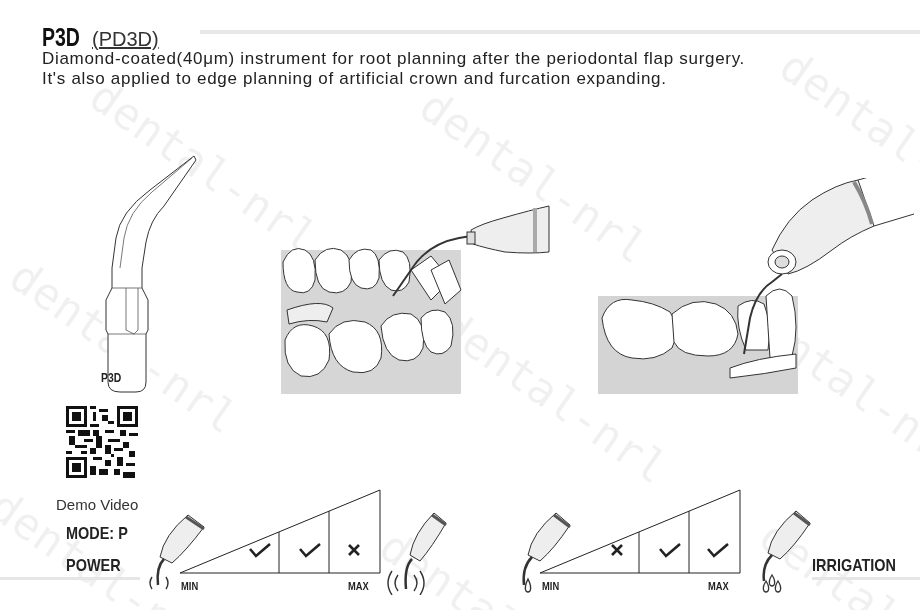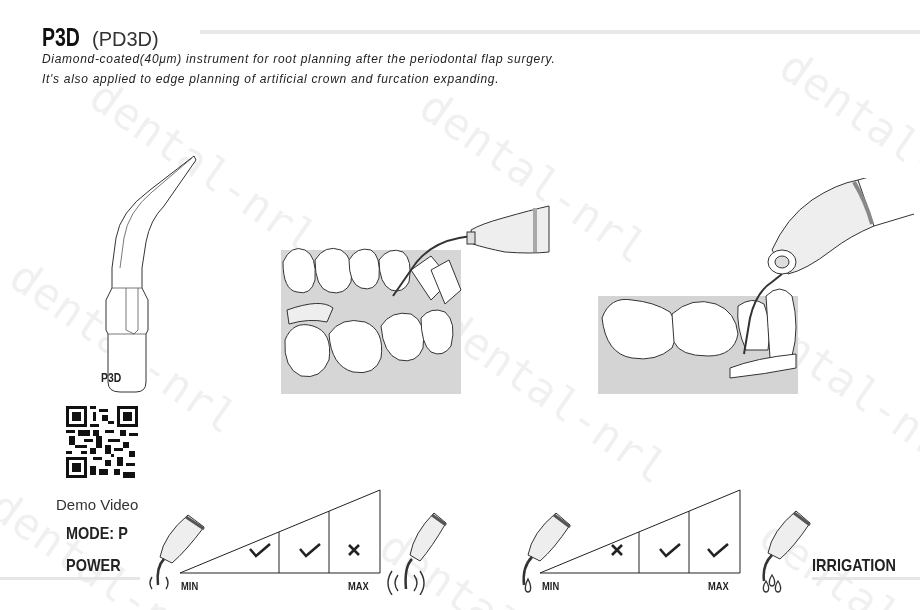--- a/index.html
+++ b/index.html
@@ -1,22 +1,22 @@
 <!DOCTYPE html>
 <html><head>
 <meta charset="utf-8">
 <style>
   html, body { margin:0; padding:0; background:#ffffff; }
   body { width:920px; height:610px; position:relative; overflow:hidden; font-family:"Liberation Sans", sans-serif; color:#222; }
   .abs { position:absolute; }
   .title-row { left:42px; top:22px; height:28px; display:flex; align-items:flex-end; }
   .code { font-family:"Liberation Sans", sans-serif; font-weight:bold; font-size:25px; letter-spacing:0px; transform:scaleX(0.78); transform-origin:left bottom; display:inline-block; width:52px; line-height:26px; color:#111; }
-  .alt { font-size:20px; color:#333; line-height:22px; margin-left:-2px; }
+  .alt { font-size:20px; color:#333; line-height:22px; margin-left:-2px;text-decoration:underline; }
   .title-line { left:200px; top:30px; width:720px; height:4px; background:#e8e8e8; }
-  .desc { left:42px; top:49px; font-size:12px; line-height:20px; color:#222; letter-spacing:0.7px;font-style:italic; }
+  .desc { left:42px; top:49px; font-size:17px; line-height:20px; color:#222; letter-spacing:0.7px; }
   .watermark { font-family:"DejaVu Sans Mono", monospace; font-size:44px; color:#000; opacity:0.055; transform:rotate(35deg); transform-origin:left top; white-space:nowrap; }
   .demo { left:56px; top:484px; font-size:15px; color:#333;margin-top:12px; }
   .lbl { font-weight:bold; font-size:17px; color:#222; transform:scaleX(0.85); transform-origin:left top; }
   .small-lbl { font-weight:bold; font-size:11px; color:#222; transform:scaleX(0.85); transform-origin:left top; }
   .bottom-line { top:577px; height:3px; background:#e6e6e6; }
   svg { display:block; }
 </style>
 </head>
 <body>
 

